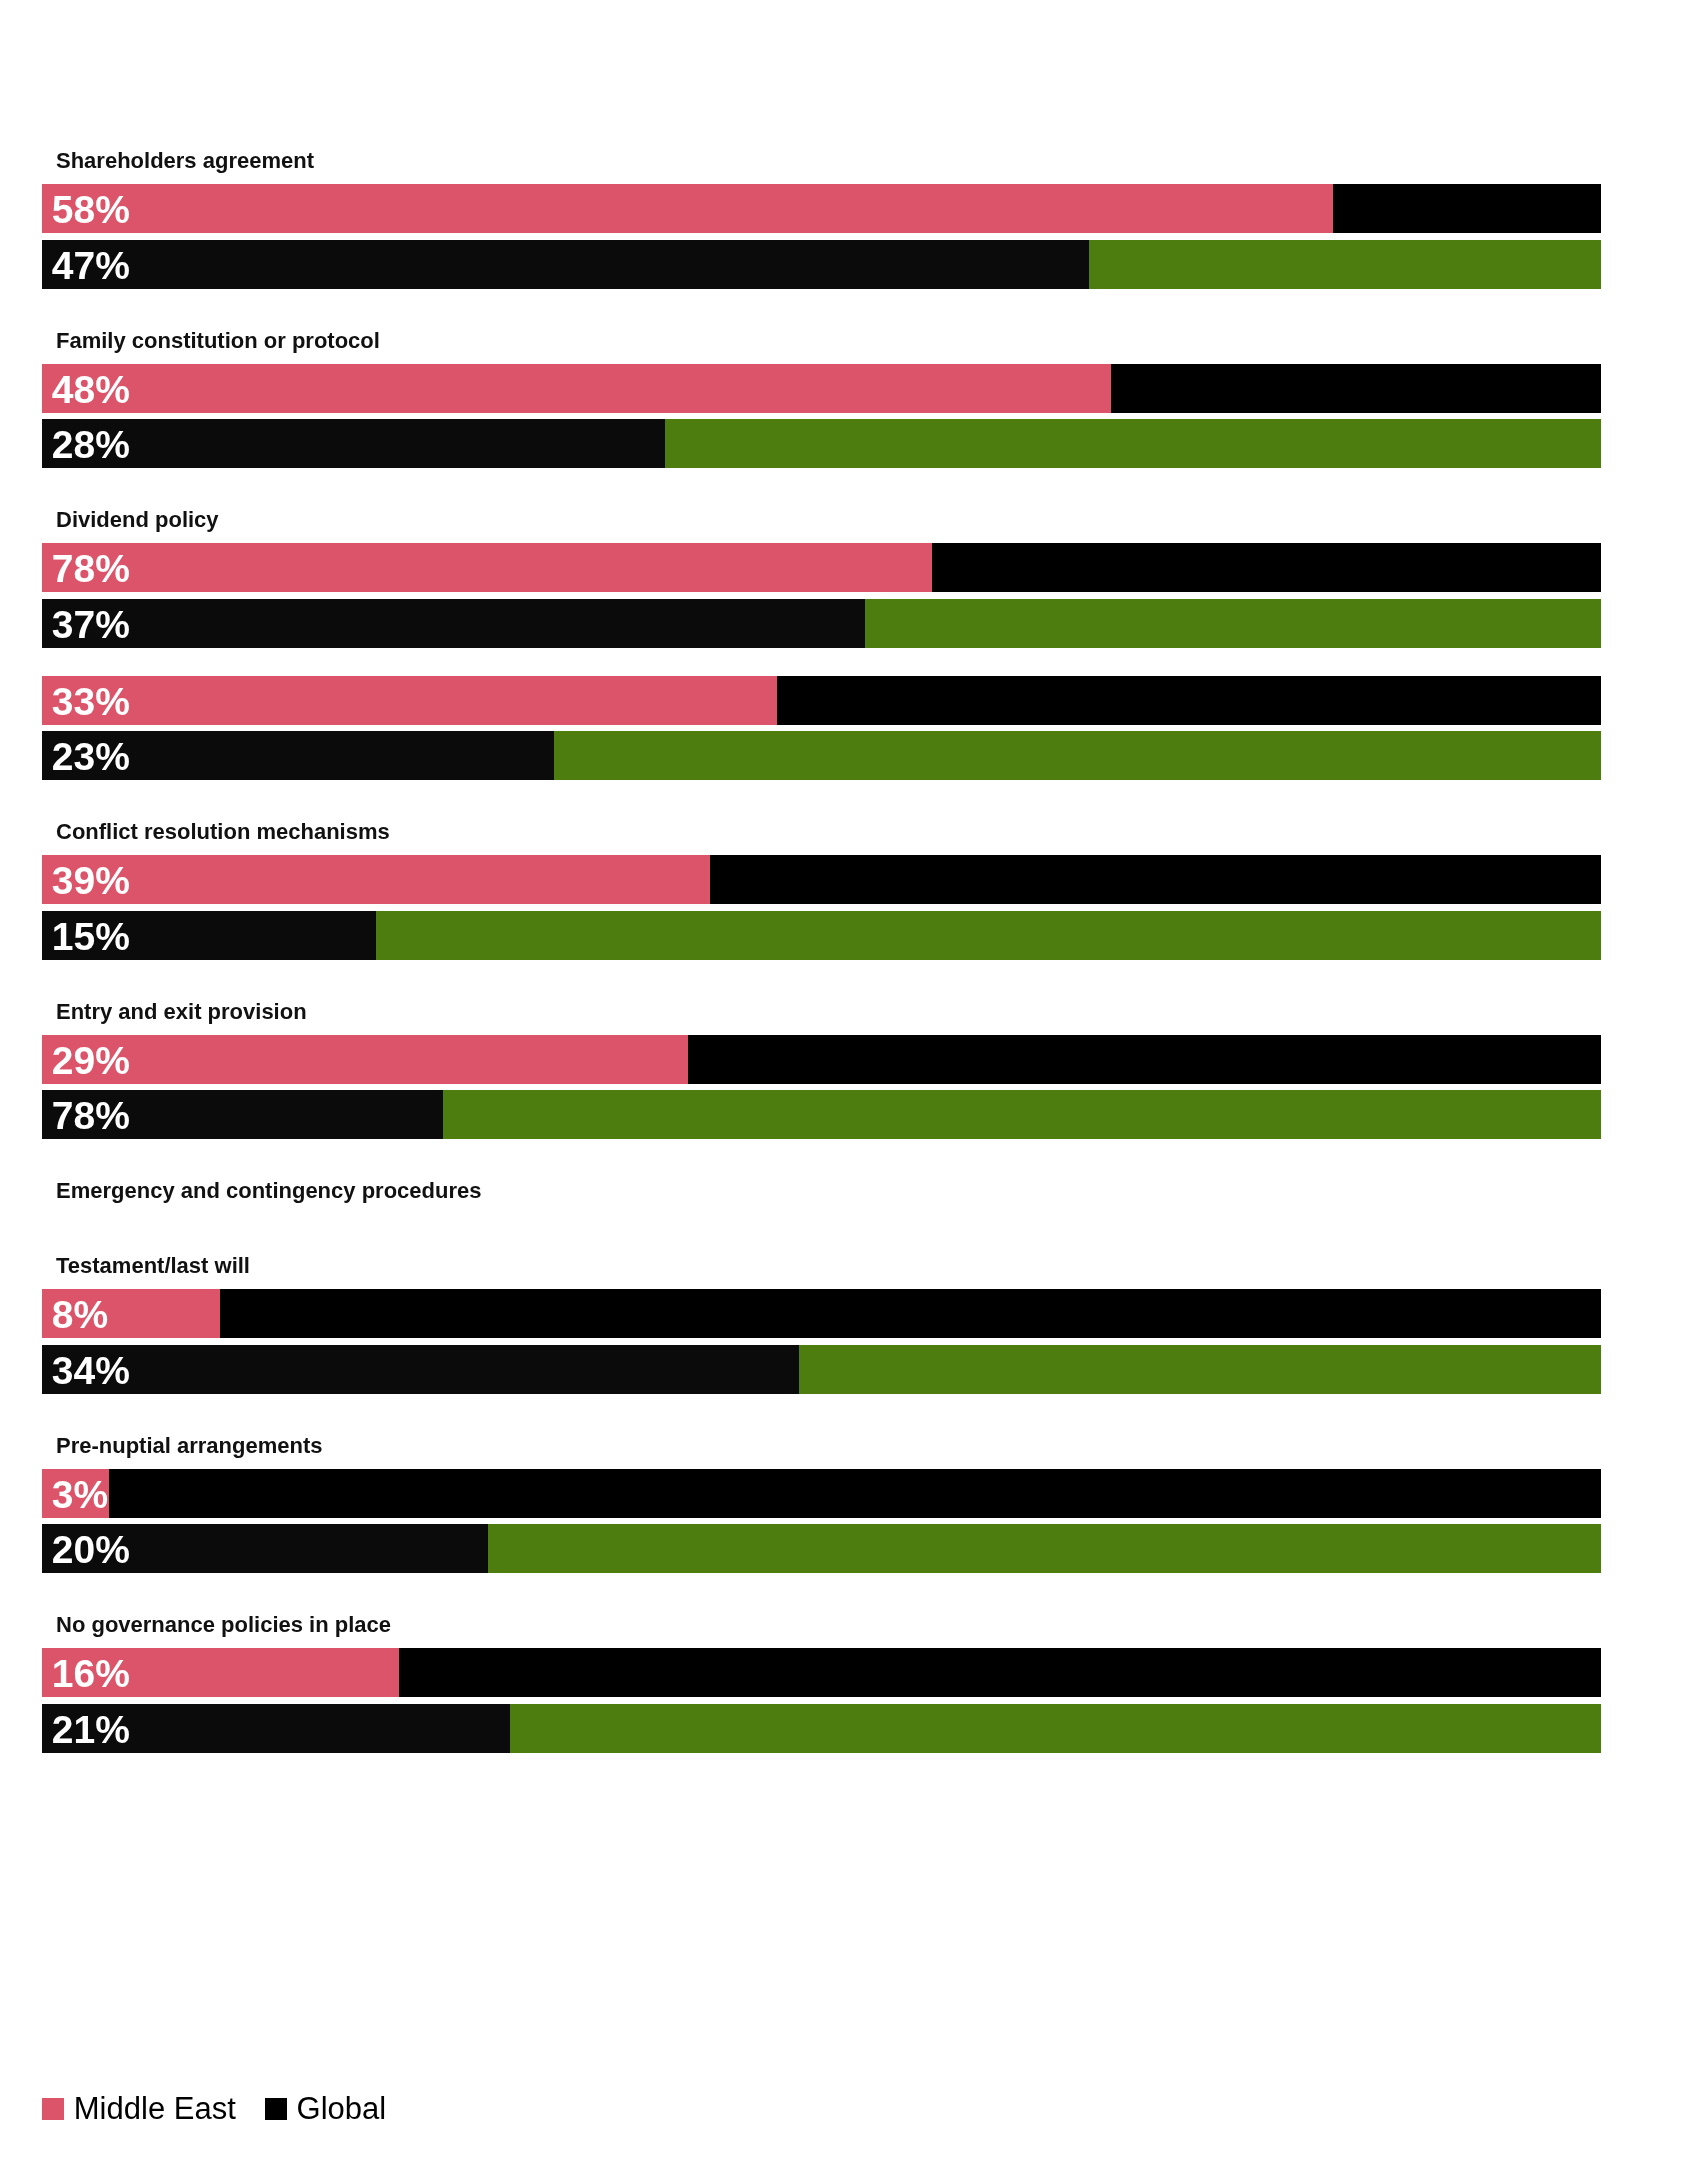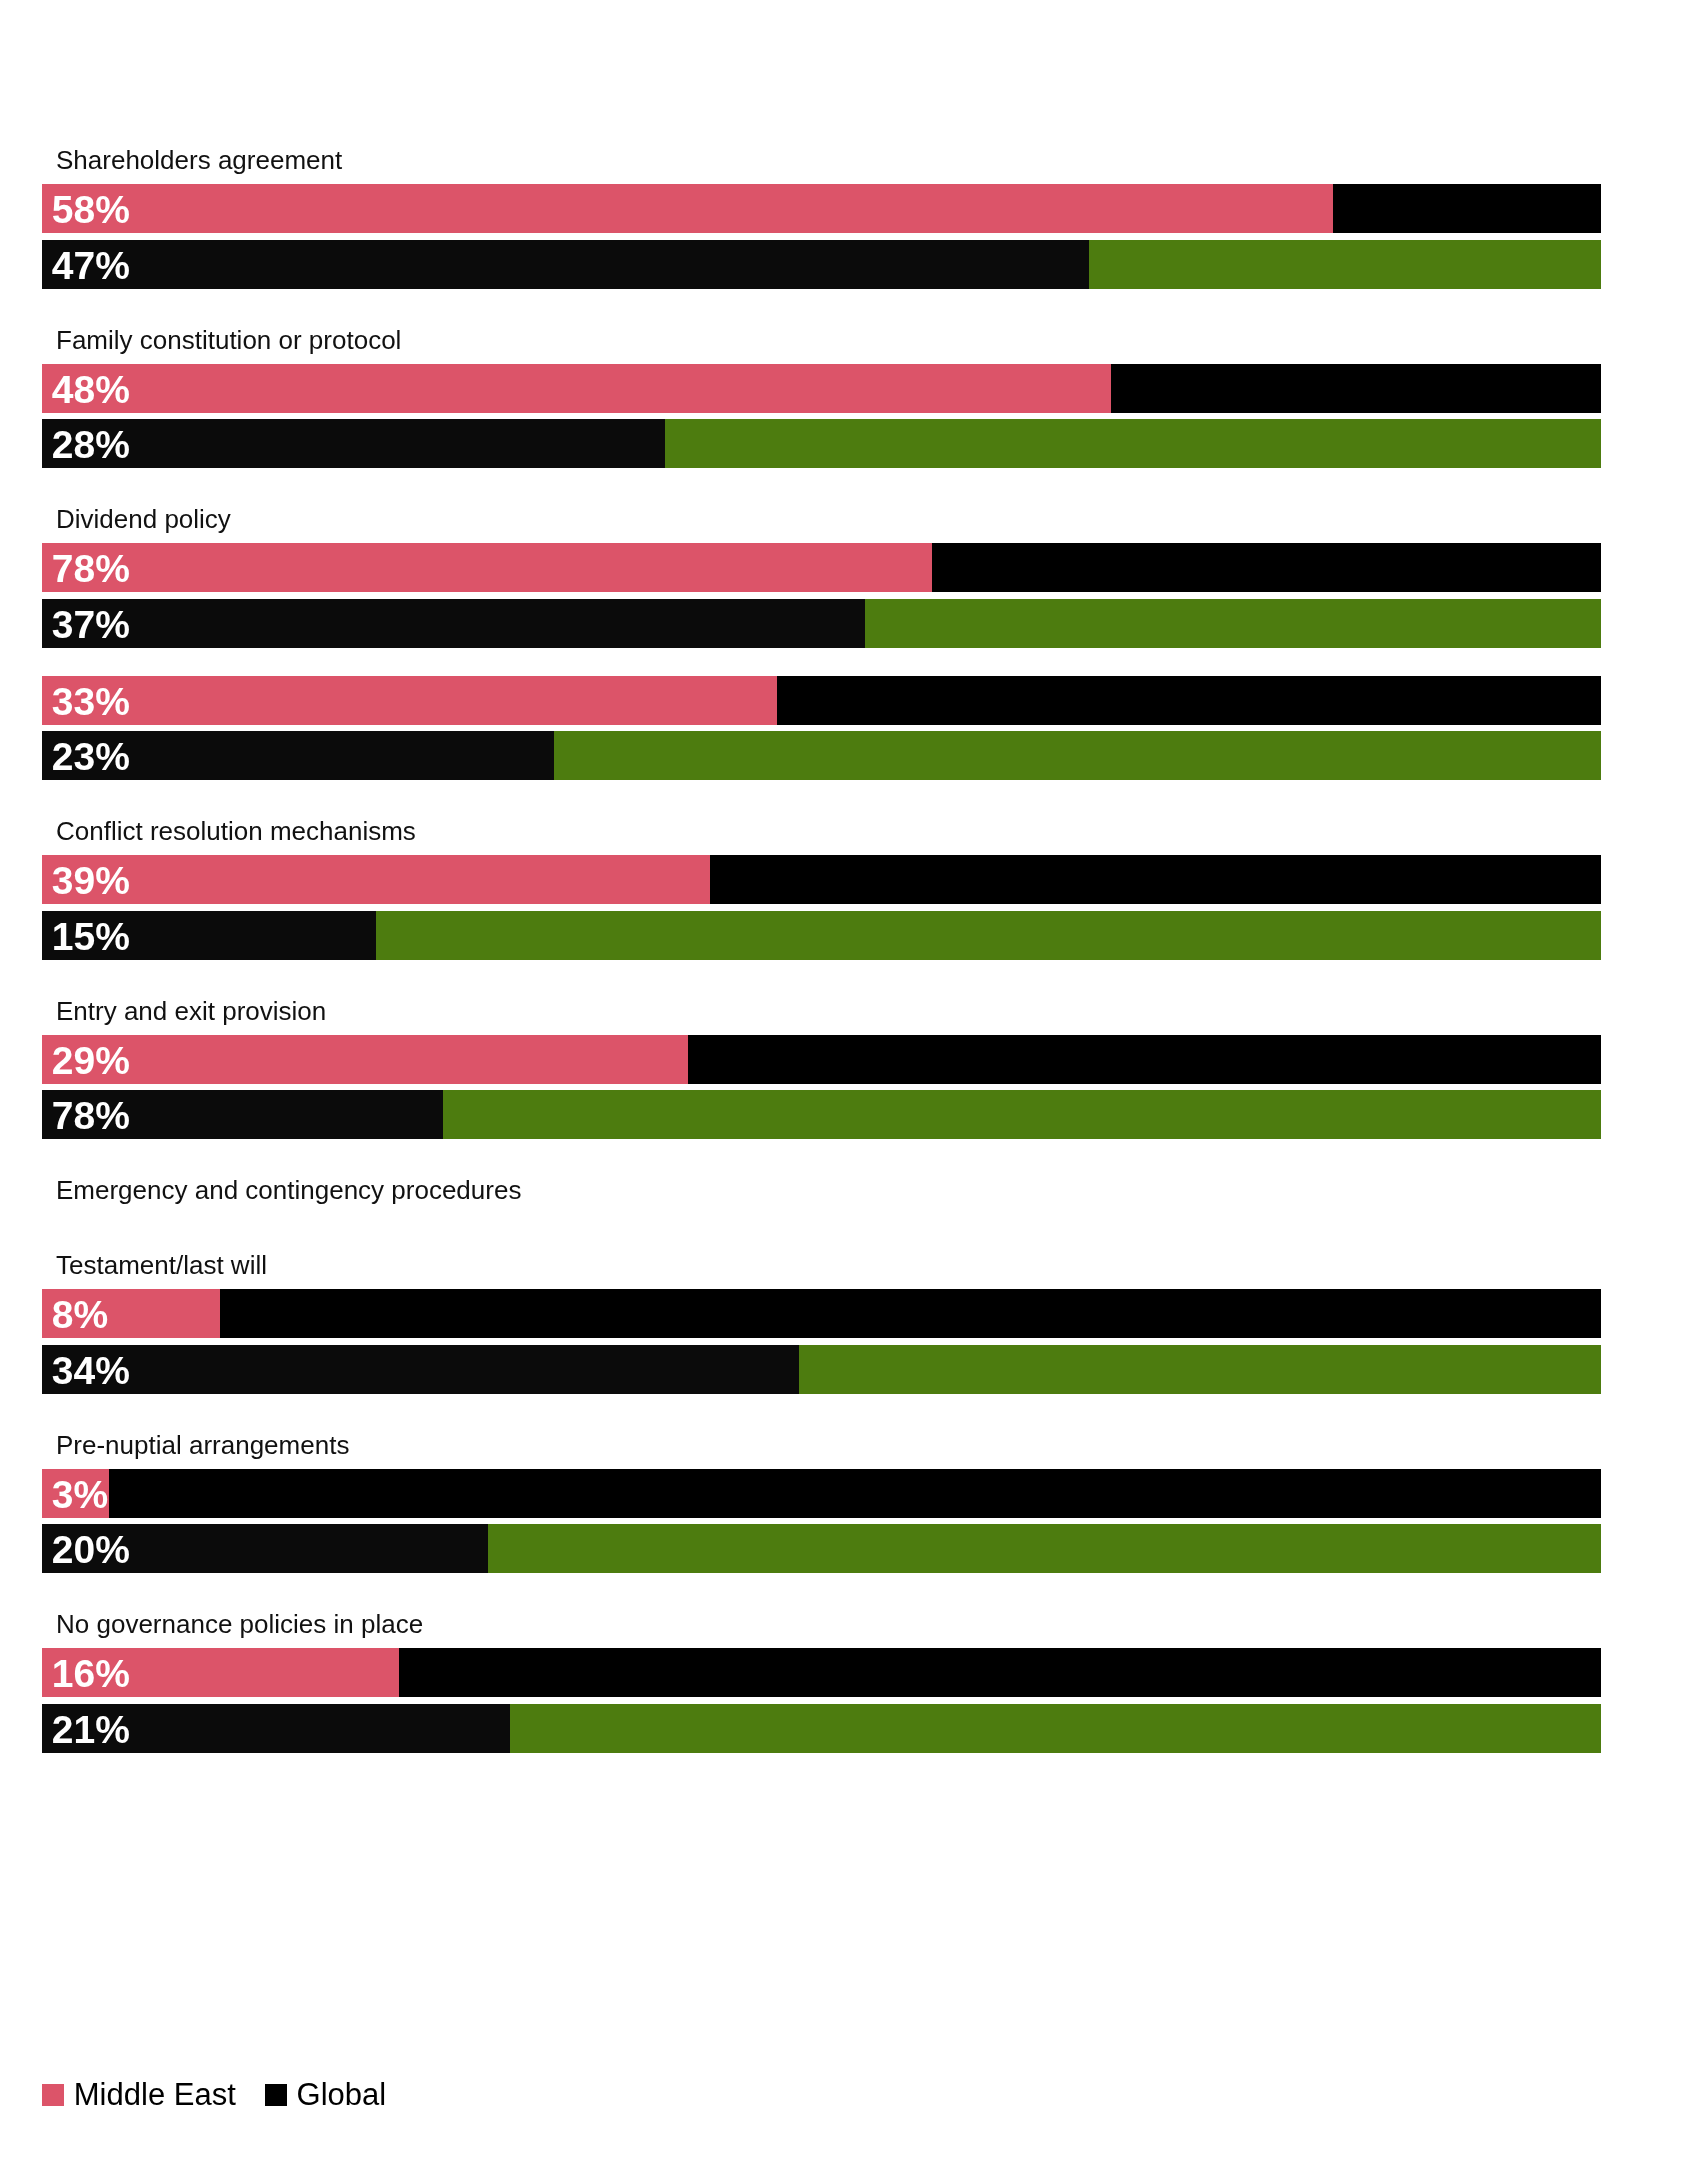--- a/index.html
+++ b/index.html
@@ -66,22 +66,22 @@
   }
   .group {
     position: relative;
     width: 1704px;
   }
   .group-label {
     position: relative;
     margin-left: 56px;
     height: 47px;
     line-height: 47px;
-    font-size: 26px;
-    font-weight: normal;
+    font-size: 22px;
+    font-weight: bold;
     color: #111111;
     white-space: nowrap;
   }
   .bars {
     position: relative;
     margin-left: 42px;
     width: 1559px;
   }
   .bar-row {
     position: relative;
@@ -111,21 +111,21 @@
     white-space: nowrap;
     z-index: 2;
   }
   .bar-gap { height: 6.5px; background: #ffffff; }
   .group-gap { height: 28px; background: #ffffff; }
 
   
   .legend {
     position: absolute;
     left: 42px;
-    bottom: 70px;
+    bottom: 56px;
     height: 36px;
     display: flex;
     align-items: center;
     gap: 0;
   }
   .legend-item {
     display: flex;
     align-items: center;
     margin-right: 29px;
   }

